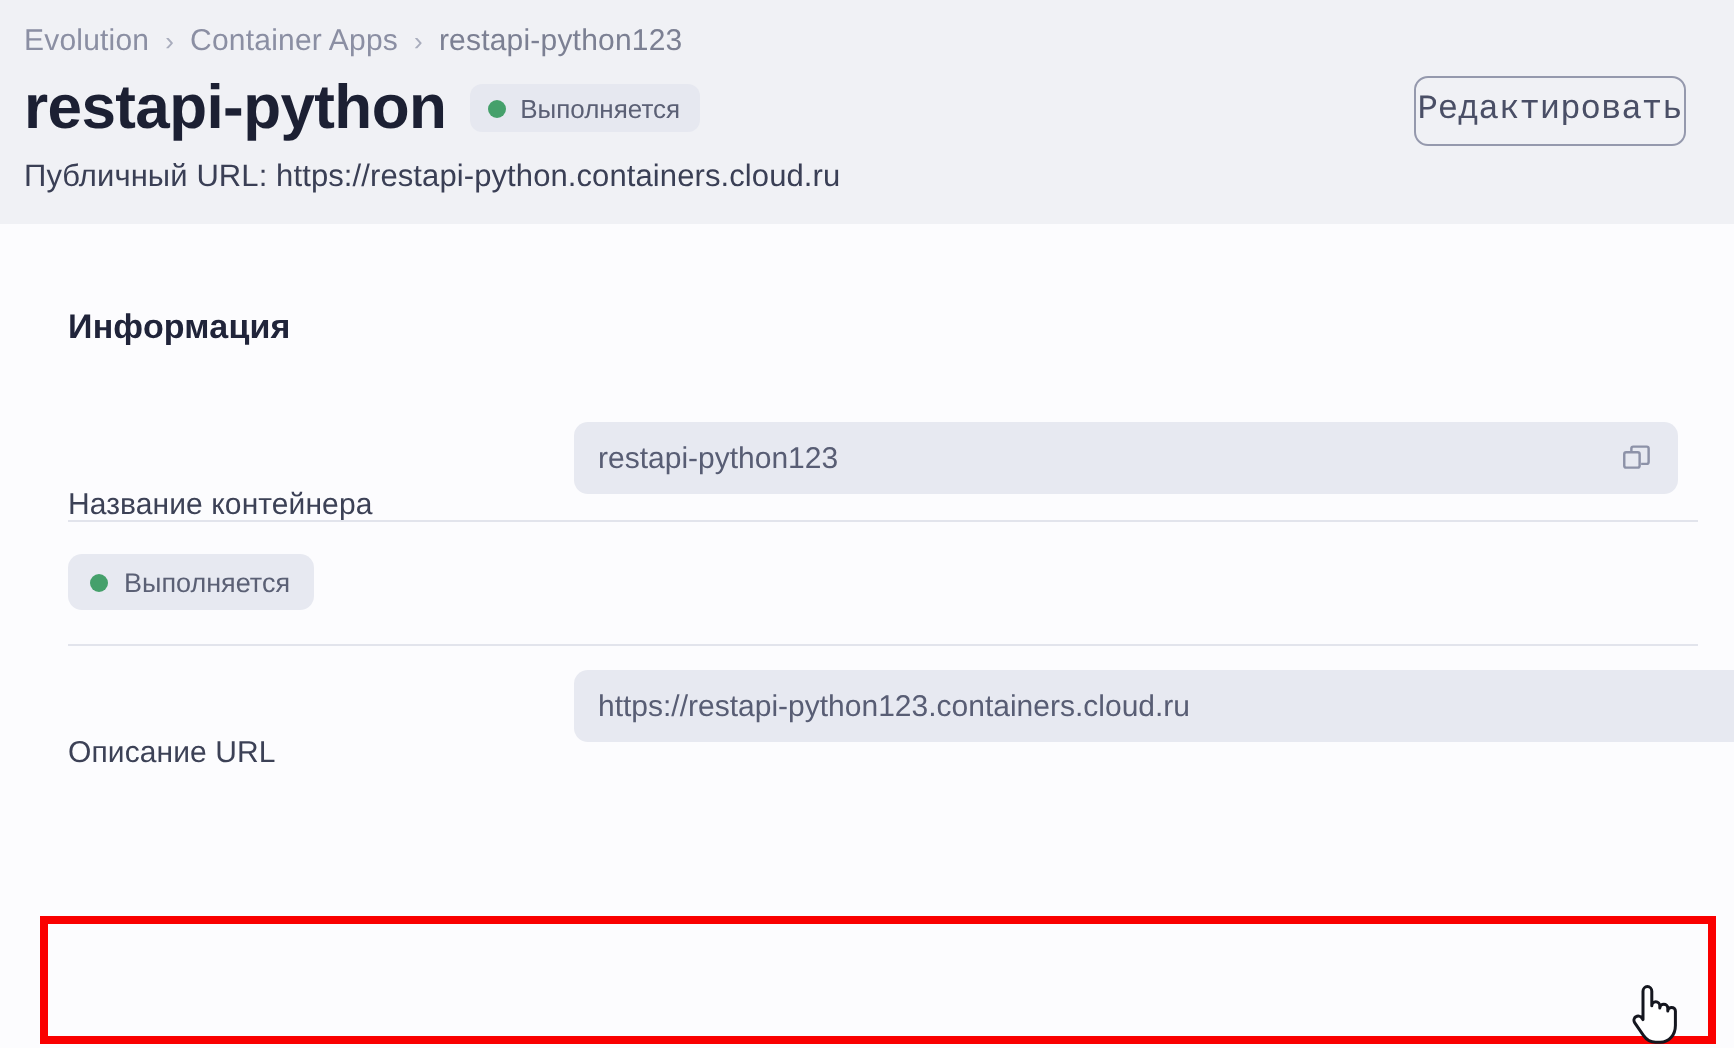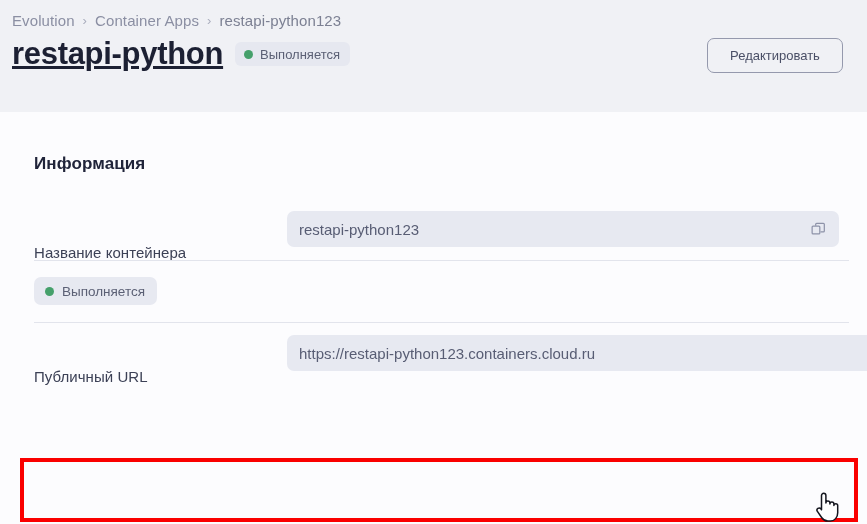--- a/index.html
+++ b/index.html
@@ -51,21 +51,20 @@
     align-items: center;
     margin-top: 3px;
     height: 40px;
   }
   .page-title {
     font-size: 31px;
     font-weight: bold;
     color: #1c2033;
     letter-spacing: -0.3px;
     line-height: 38px;
-    text-decoration: underline;
   }
   .badge {
     display: inline-flex;
     align-items: center;
     background: #e6e8f0;
     border-radius: 6px;
     padding: 4px 10px 4px 9px;
     margin-left: 12px;
     font-size: 13px;
     color: #5b6075;
@@ -88,22 +87,22 @@
   .edit-button {
     position: absolute;
     right: 24px;
     top: 38px;
     width: 136px;
     height: 35px;
     border: 1px solid #9599ad;
     border-radius: 7px;
     background: transparent;
     color: #4a4f66;
-    font-size: 13px;
-    font-family: Liberation Sans, sans-serif;
+    font-size: 17px;
+    font-family: Liberation Mono, monospace;
     cursor: pointer;
     display: flex;
     align-items: center;
     justify-content: center;
     padding: 0;
   }
 
   
   .card {
     position: absolute;
@@ -275,20 +274,21 @@
     </div>
 
     <div class="title-row">
       <div class="page-title">restapi-python</div>
       <div class="badge">
         <span class="dot"></span>
         <span>Выполняется</span>
       </div>
     </div>
 
+    <div class="subtitle">Публичный URL: https://restapi-python.containers.cloud.ru</div>
 
     <button class="edit-button">Редактировать</button>
   </div>
 
   <div class="card">
     <div class="card-title">Информация</div>
 
     <div class="rows">
 
       <div class="row">
@@ -311,21 +311,21 @@
         <div class="row-value">
           <span class="status-chip">
             <span class="dot"></span>
             <span>Выполняется</span>
           </span>
         </div>
       </div>
 
 
       <div class="row">
-        <div class="row-label">Публичный URL</div>
+        <div class="row-label">Описание URL</div>
         <div class="row-value">
           <div class="field url-field">
             <span class="field-text">https://restapi-python123.containers.cloud.ru</span>
             <button class="icon-btn">
               <svg width="15" height="15" viewBox="0 0 16 16" fill="none">
                 <rect x="1.2" y="4.4" width="8.2" height="8.2" rx="1" stroke="#8d92a8" stroke-width="1.3"></rect>
                 <path d="M5.0 4.0V2.4a1 1 0 0 1 1-1h7.2a1 1 0 0 1 1 1v7.2a1 1 0 0 1-1 1H10.2" stroke="#8d92a8" stroke-width="1.3"></path>
               </svg>
             </button>
           </div>

